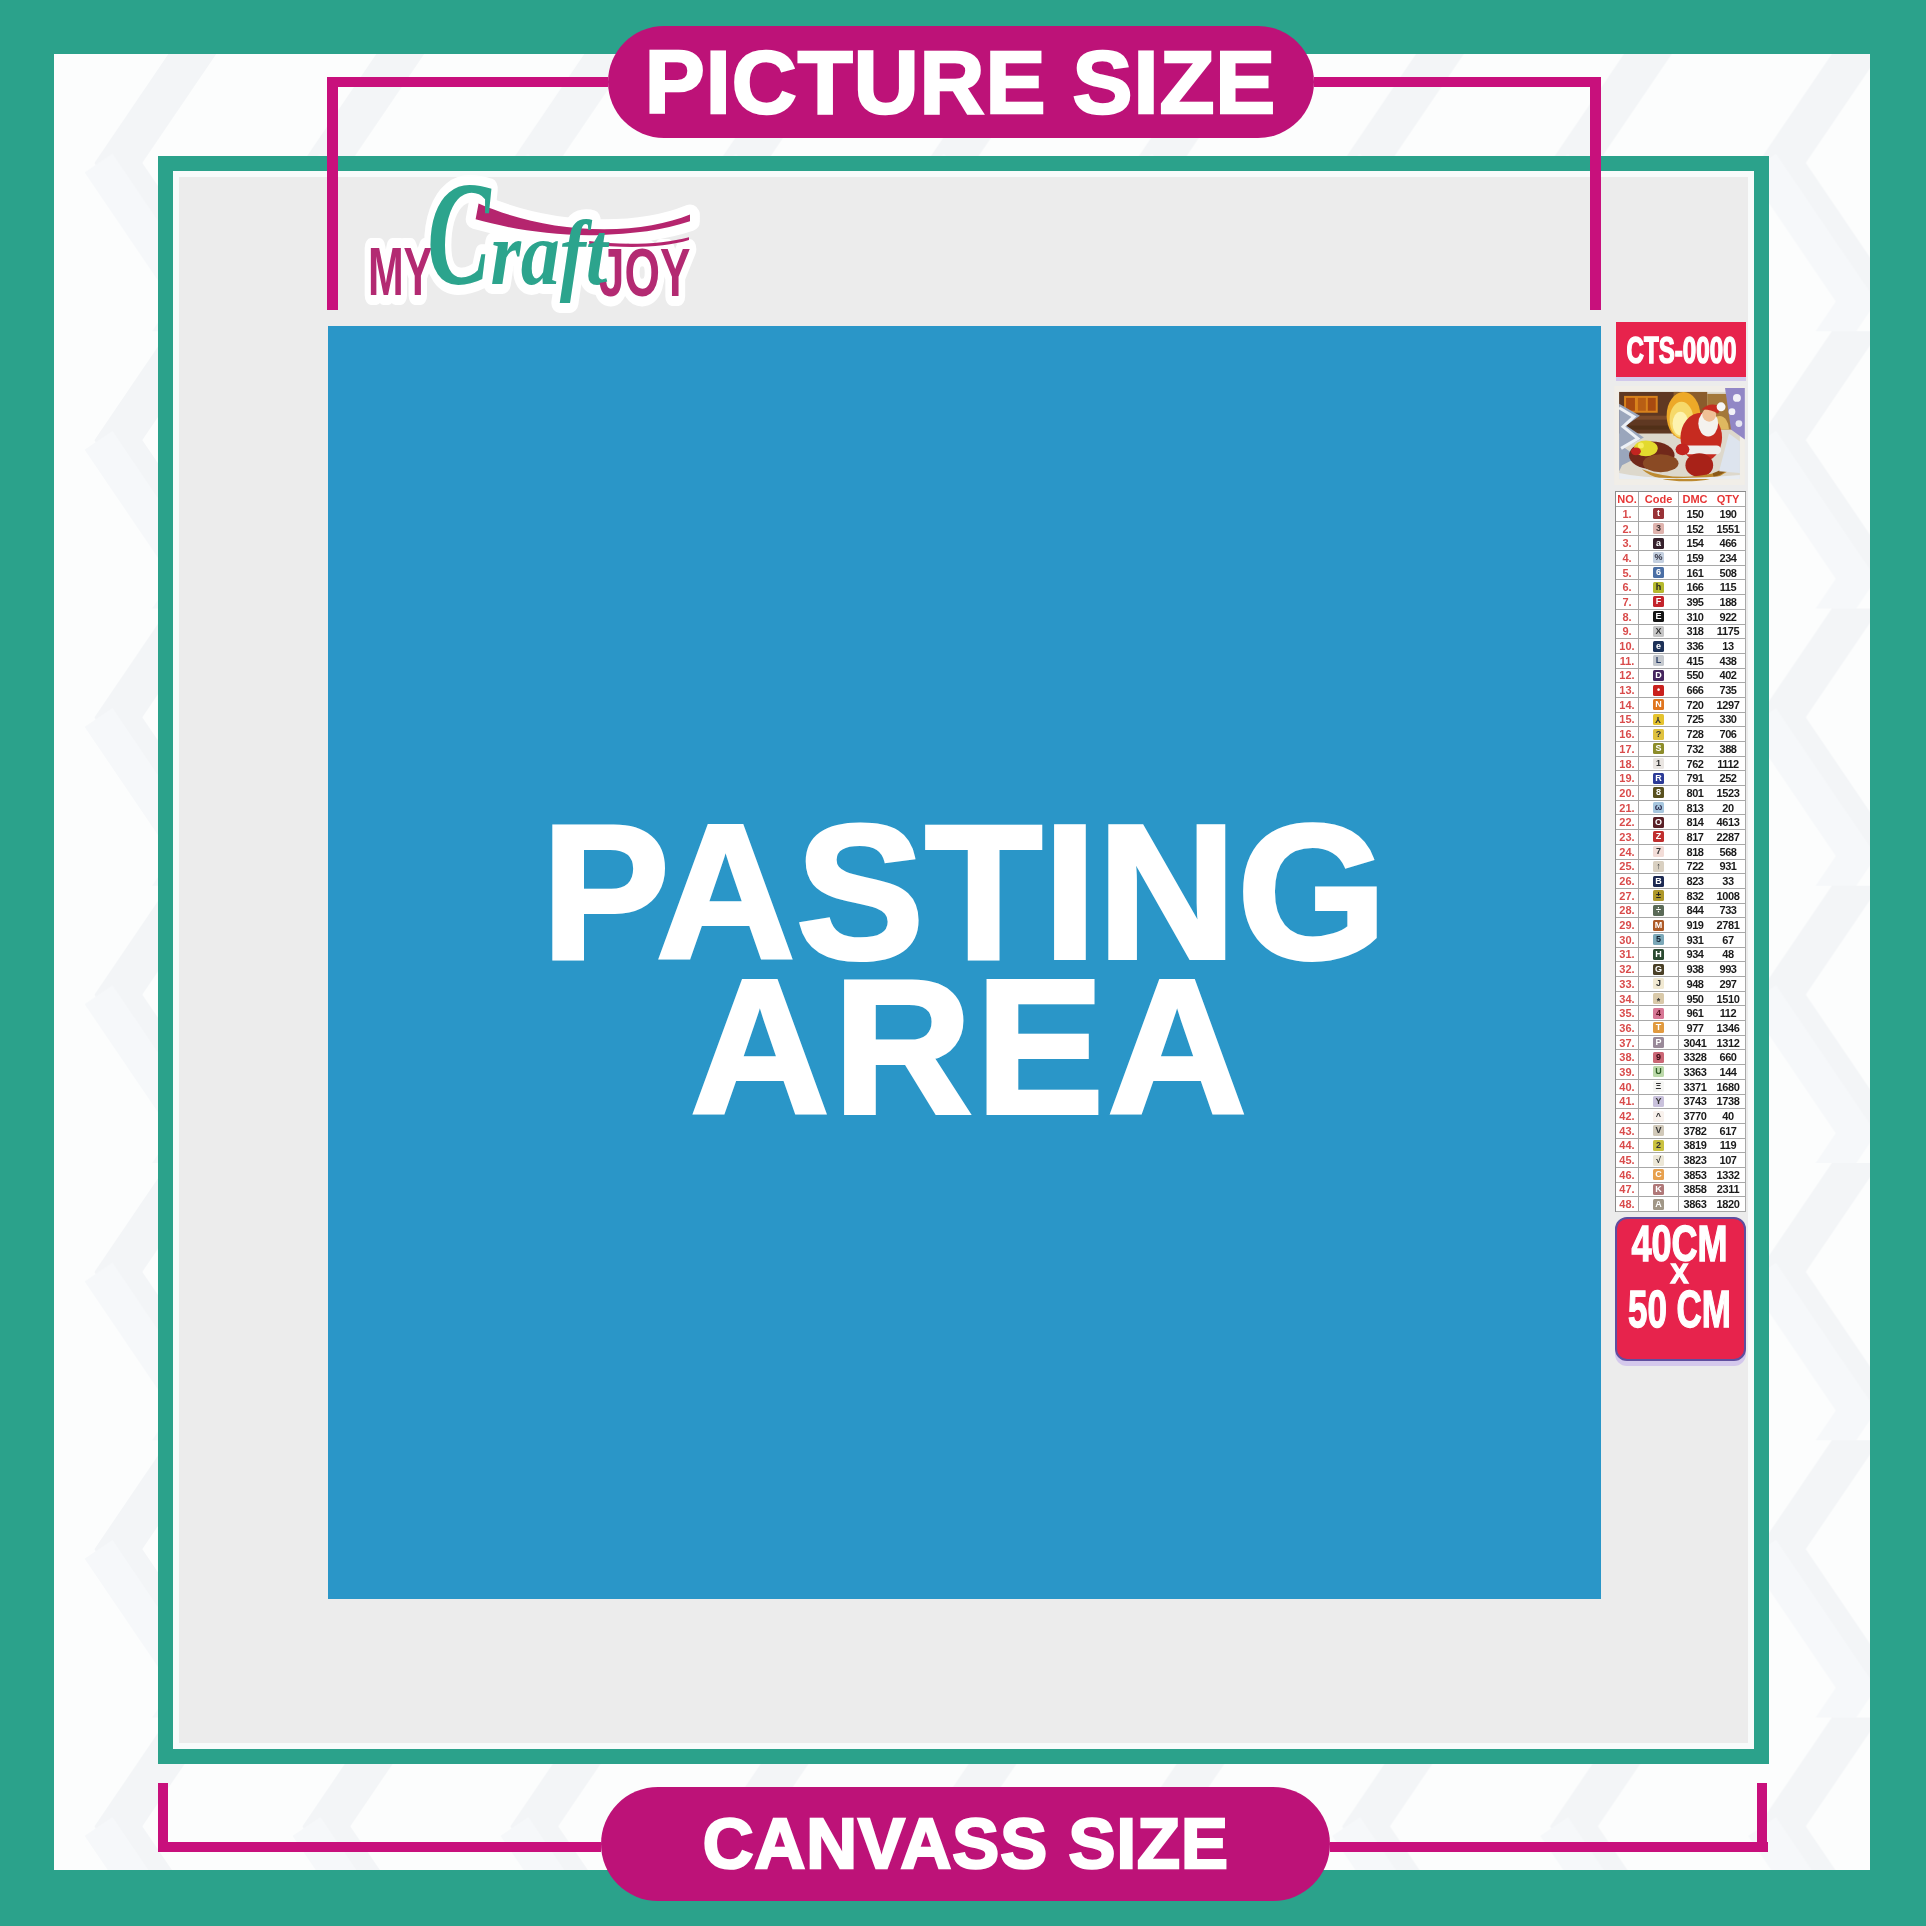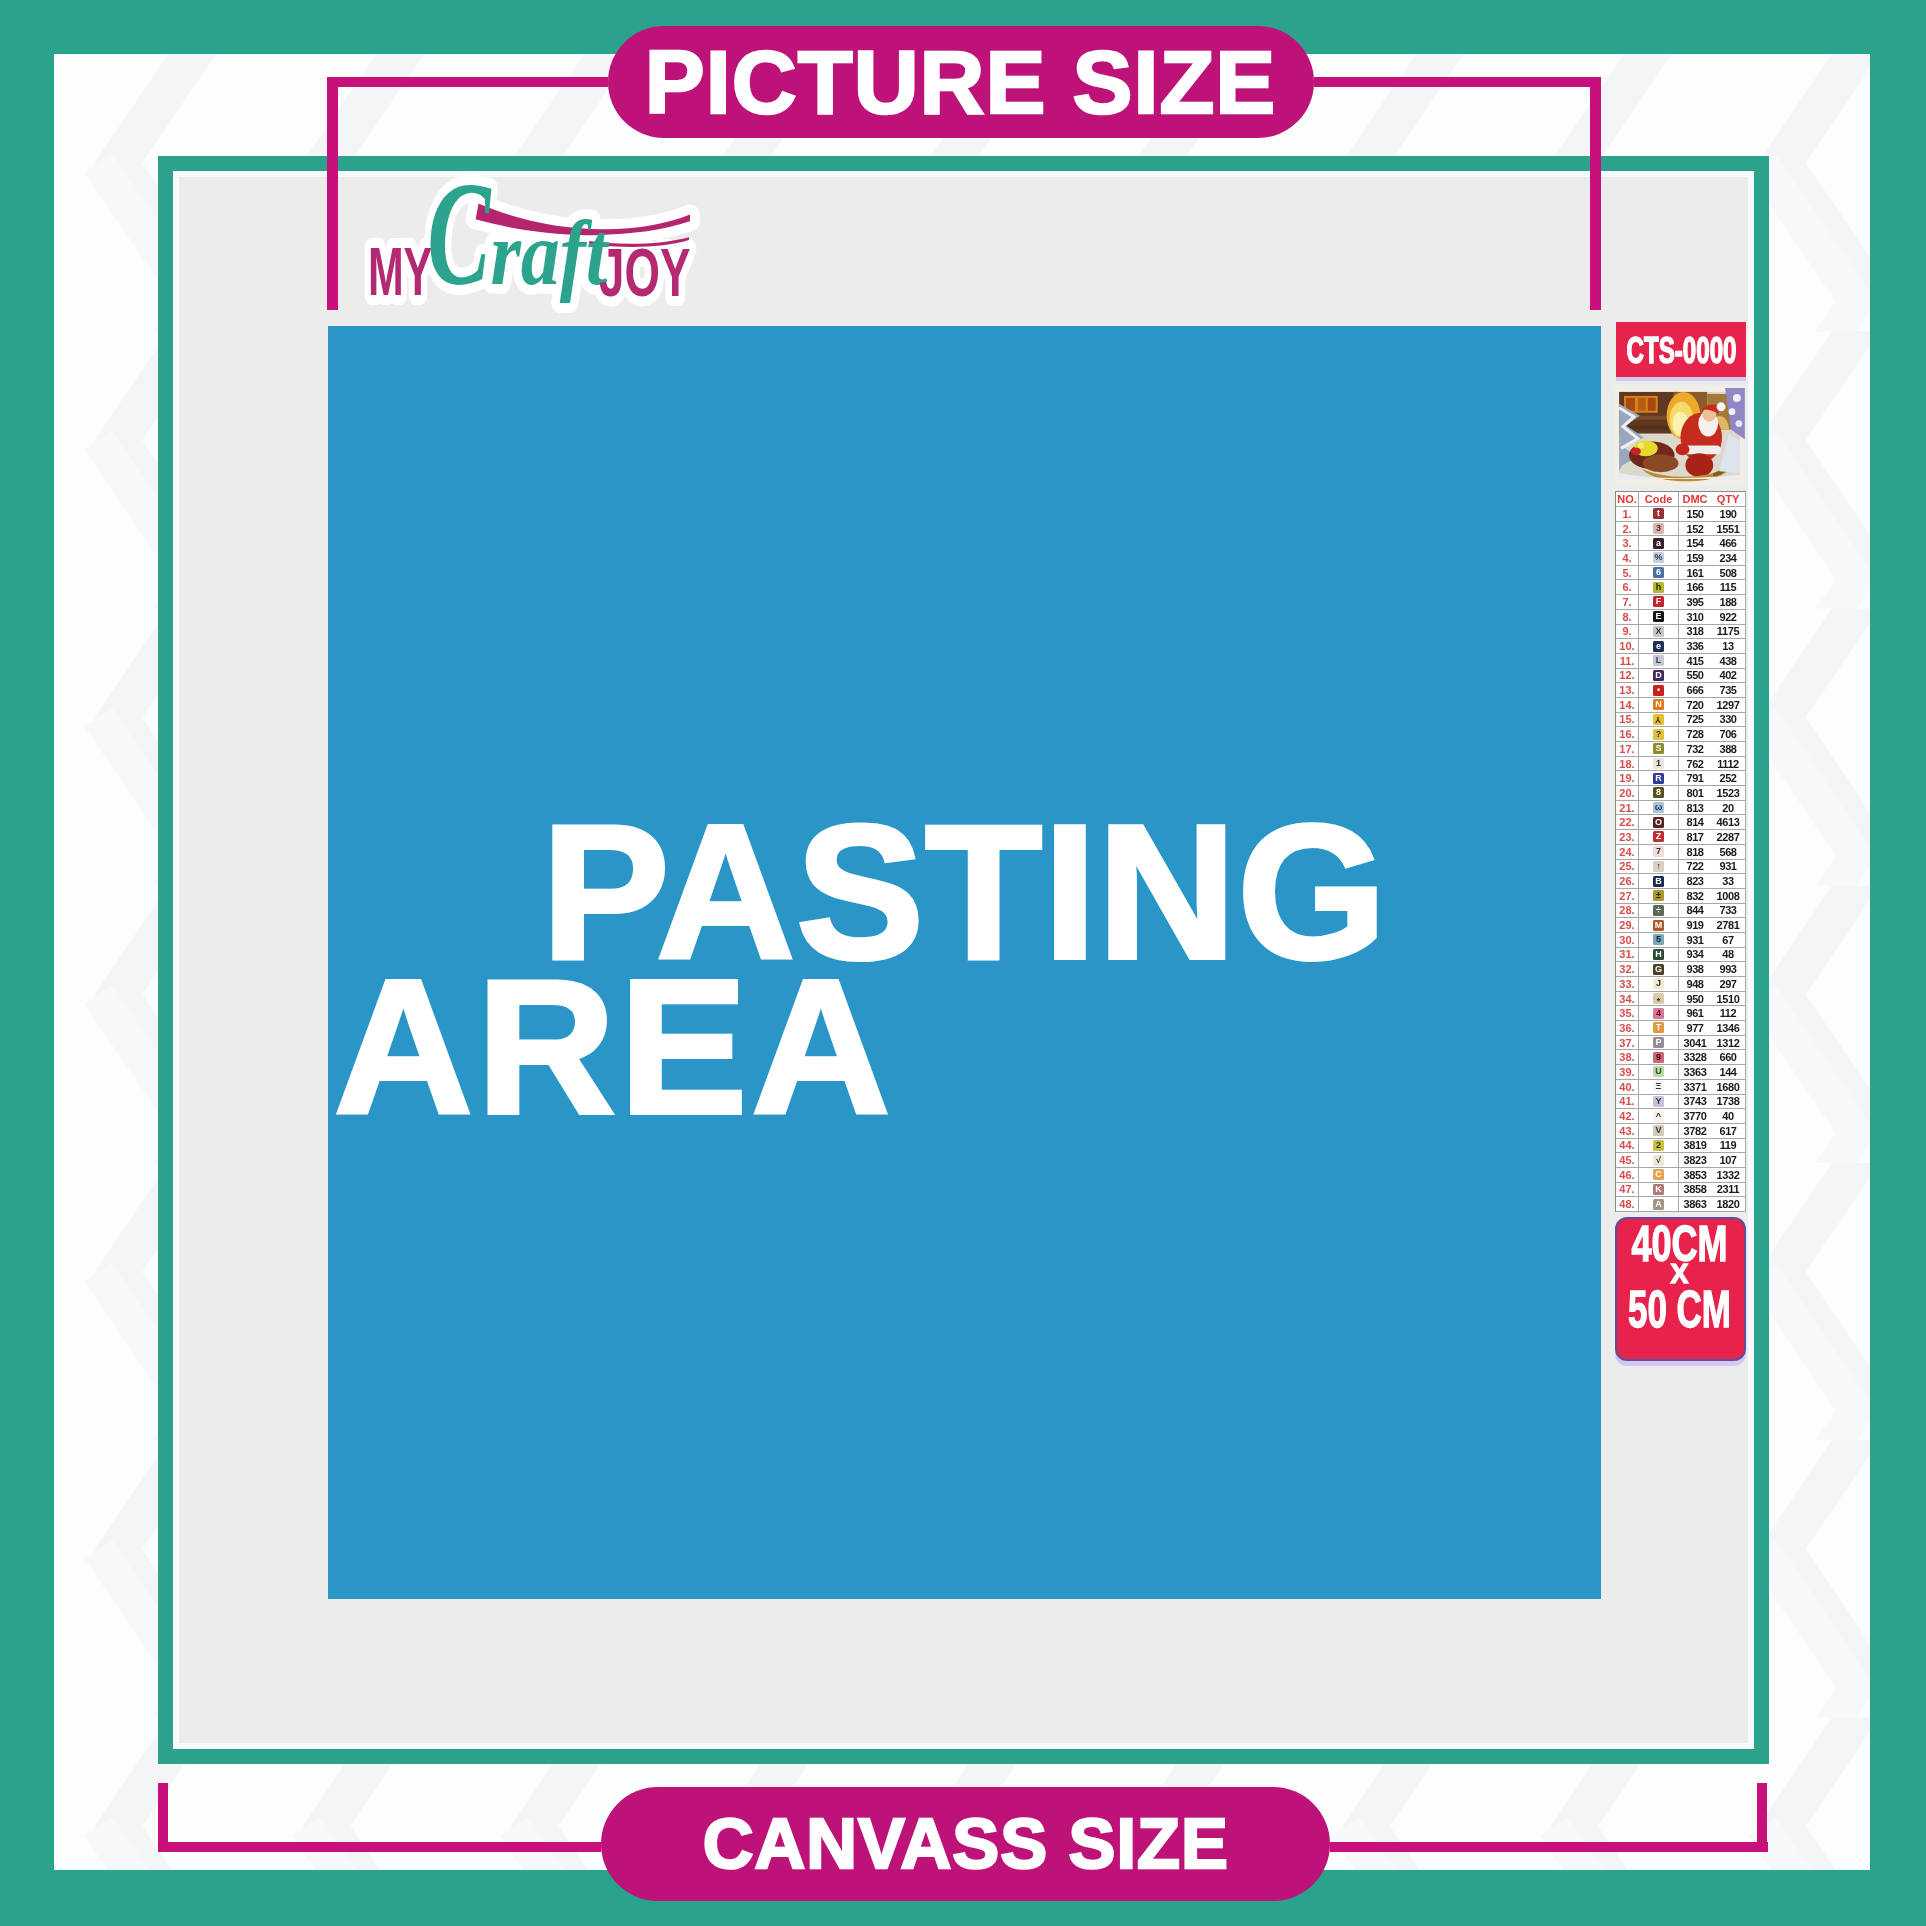--- a/index.html
+++ b/index.html
@@ -18,21 +18,21 @@
 <rect width="1834" height="1834" fill="url(#chev)"></rect>
 </svg>
 </div>
 
 <div class="abs" style="left:158px;top:156px;width:1611px;height:1608px;background:#ececec;border:15px solid #2ba28b;box-sizing:border-box;box-shadow:inset 0 0 0 6px #f8fbfb"></div>
 
 <div class="abs" style="left:328px;top:326px;width:1273px;height:1273px;background:#2a96c8"></div>
 
 <div class="abs" id="past1" style="left:328px;top:796px;width:1273px;text-align:center;font-weight:bold;color:#fff;font-size:192px;line-height:192px;letter-spacing:1px;-webkit-text-stroke:4px #fff">PASTING</div>
 
-<div class="abs" id="past2" style="left:334px;top:951px;width:1273px;font-weight:bold;color:#fff;font-size:192px;line-height:192px;letter-spacing:4px;-webkit-text-stroke:4px #fff">AREA</div>
+<div class="abs" id="past2" style="left:334px;top:951px;width:1273px;text-align:center;font-weight:bold;color:#fff;font-size:192px;line-height:192px;letter-spacing:4px;-webkit-text-stroke:4px #fff">AREA</div>
 
 <div class="abs" style="left:333px;top:77px;width:275px;height:10px;background:#c8107c"></div>
 
 <div class="abs" style="left:1314px;top:77px;width:280px;height:10px;background:#c8107c"></div>
 
 <div class="abs" style="left:327px;top:77px;width:11px;height:233px;background:#c8107c"></div>
 
 <div class="abs" style="left:1590px;top:77px;width:11px;height:233px;background:#c8107c"></div>
 
 <div class="abs" style="left:608px;top:26px;width:706px;height:112px;border-radius:56px;background:#bd1278;color:#fff;font-weight:bold;font-size:89px;line-height:112px;text-align:center;letter-spacing:1px" id="pillTop"><span style="display:inline-block;transform:scale(1.01,1);white-space:nowrap;-webkit-text-stroke:2.5px #fff">PICTURE SIZE</span></div>

